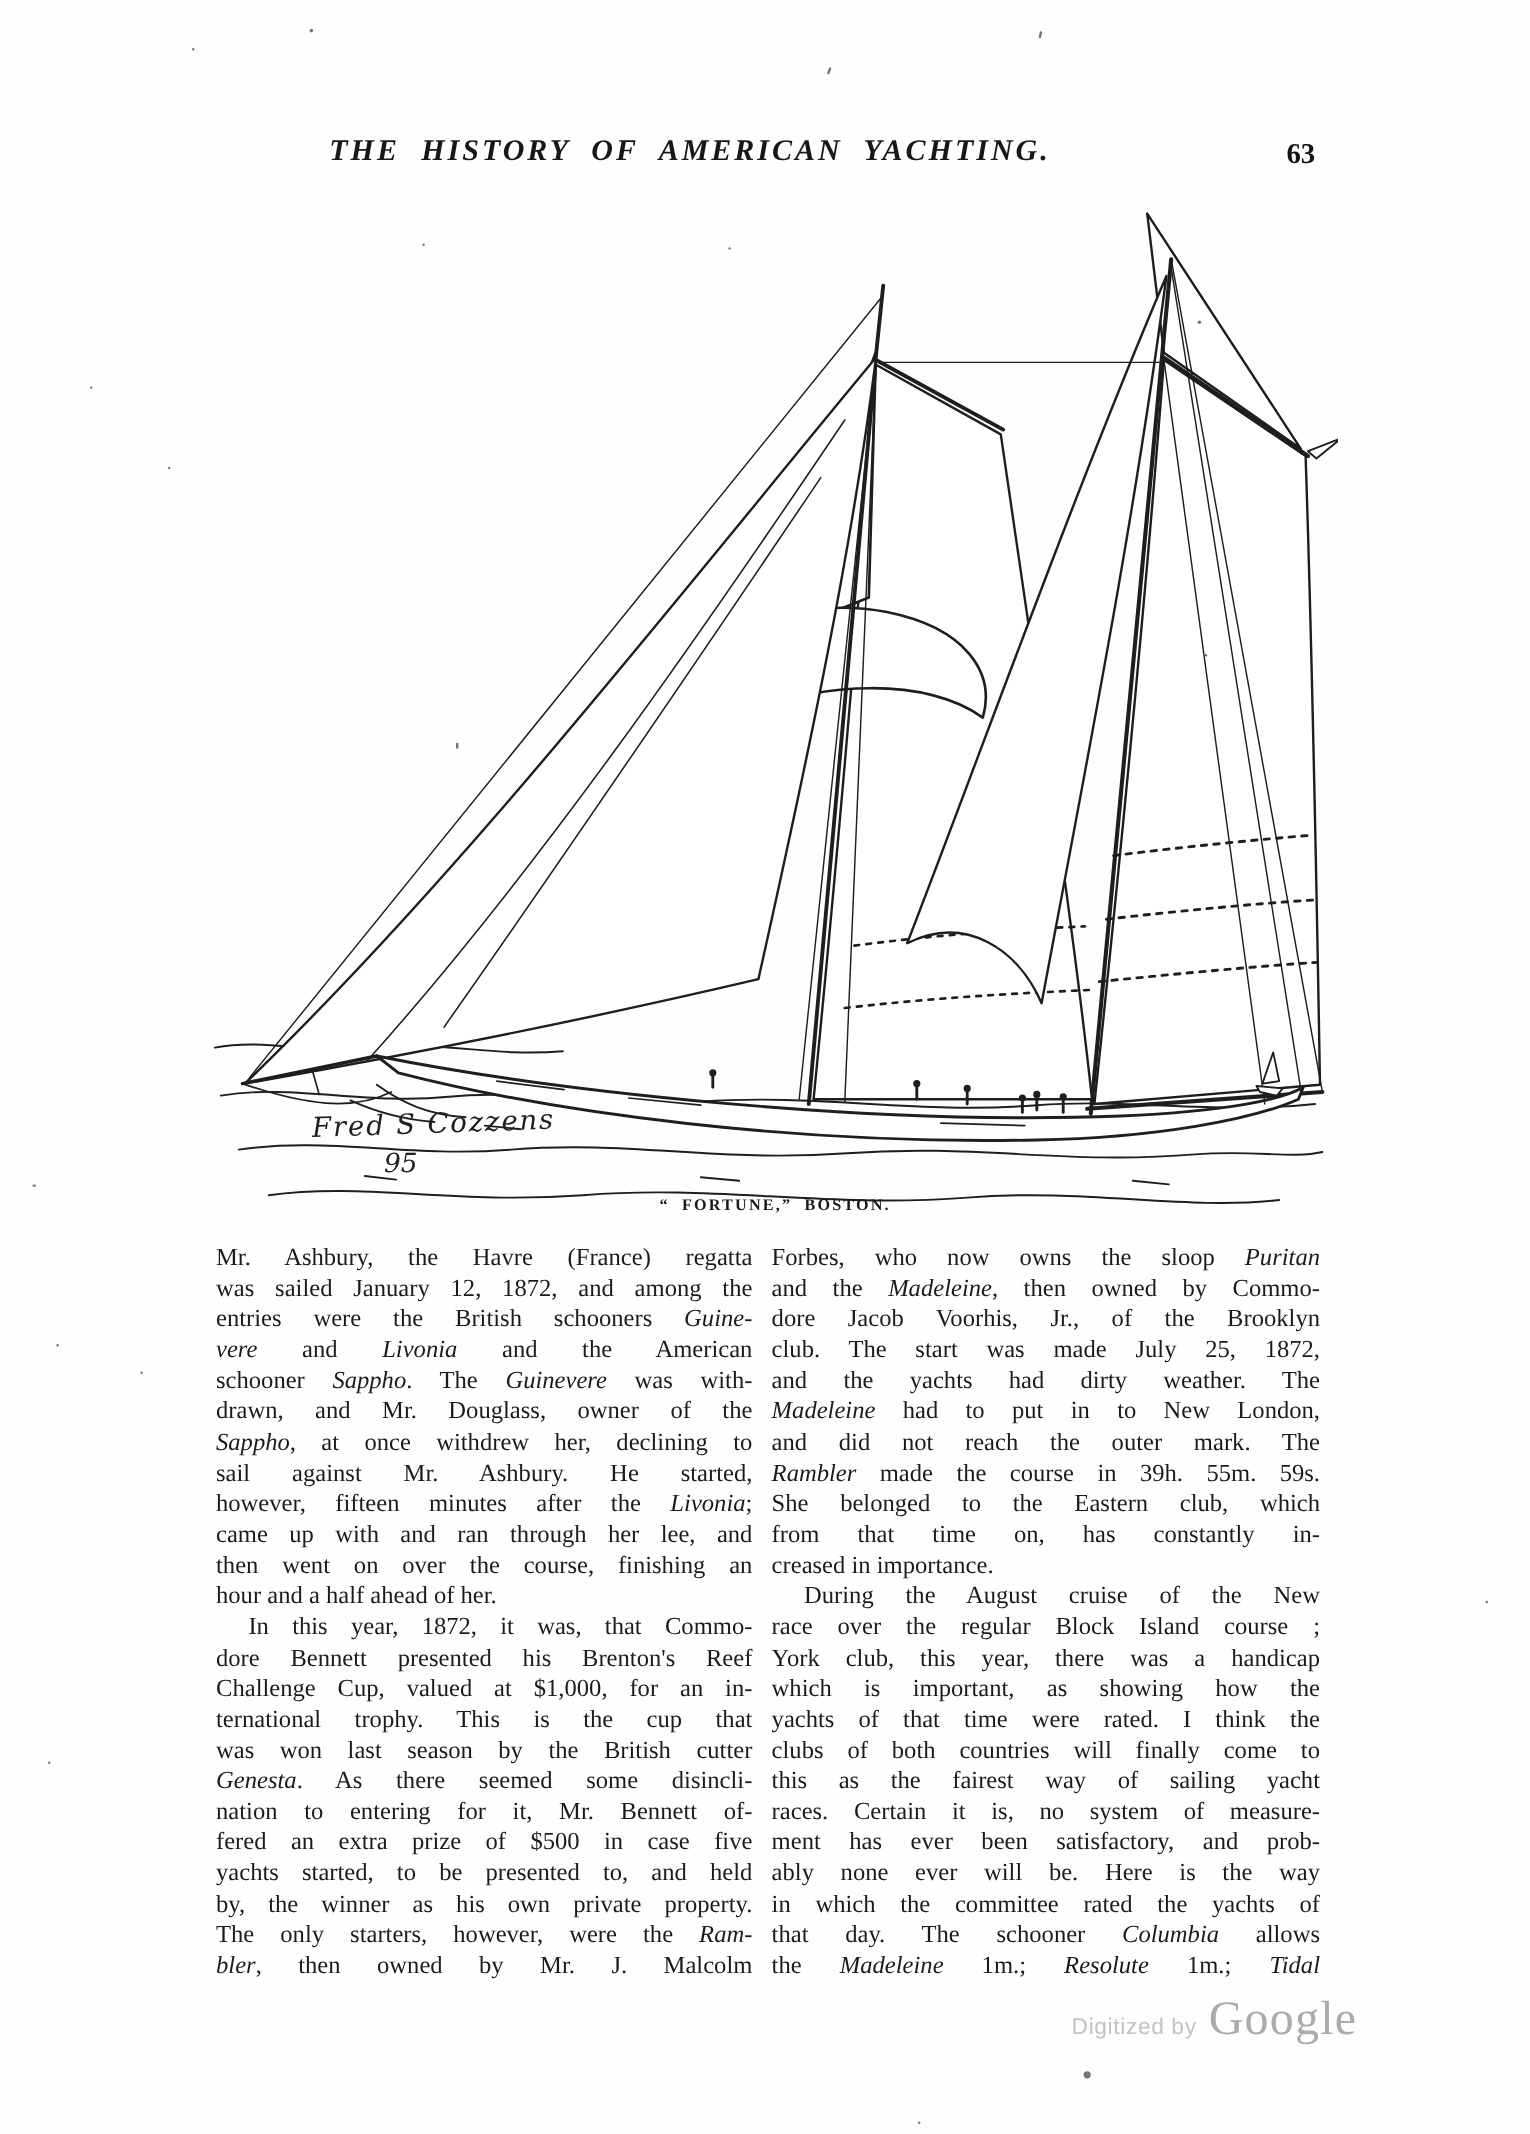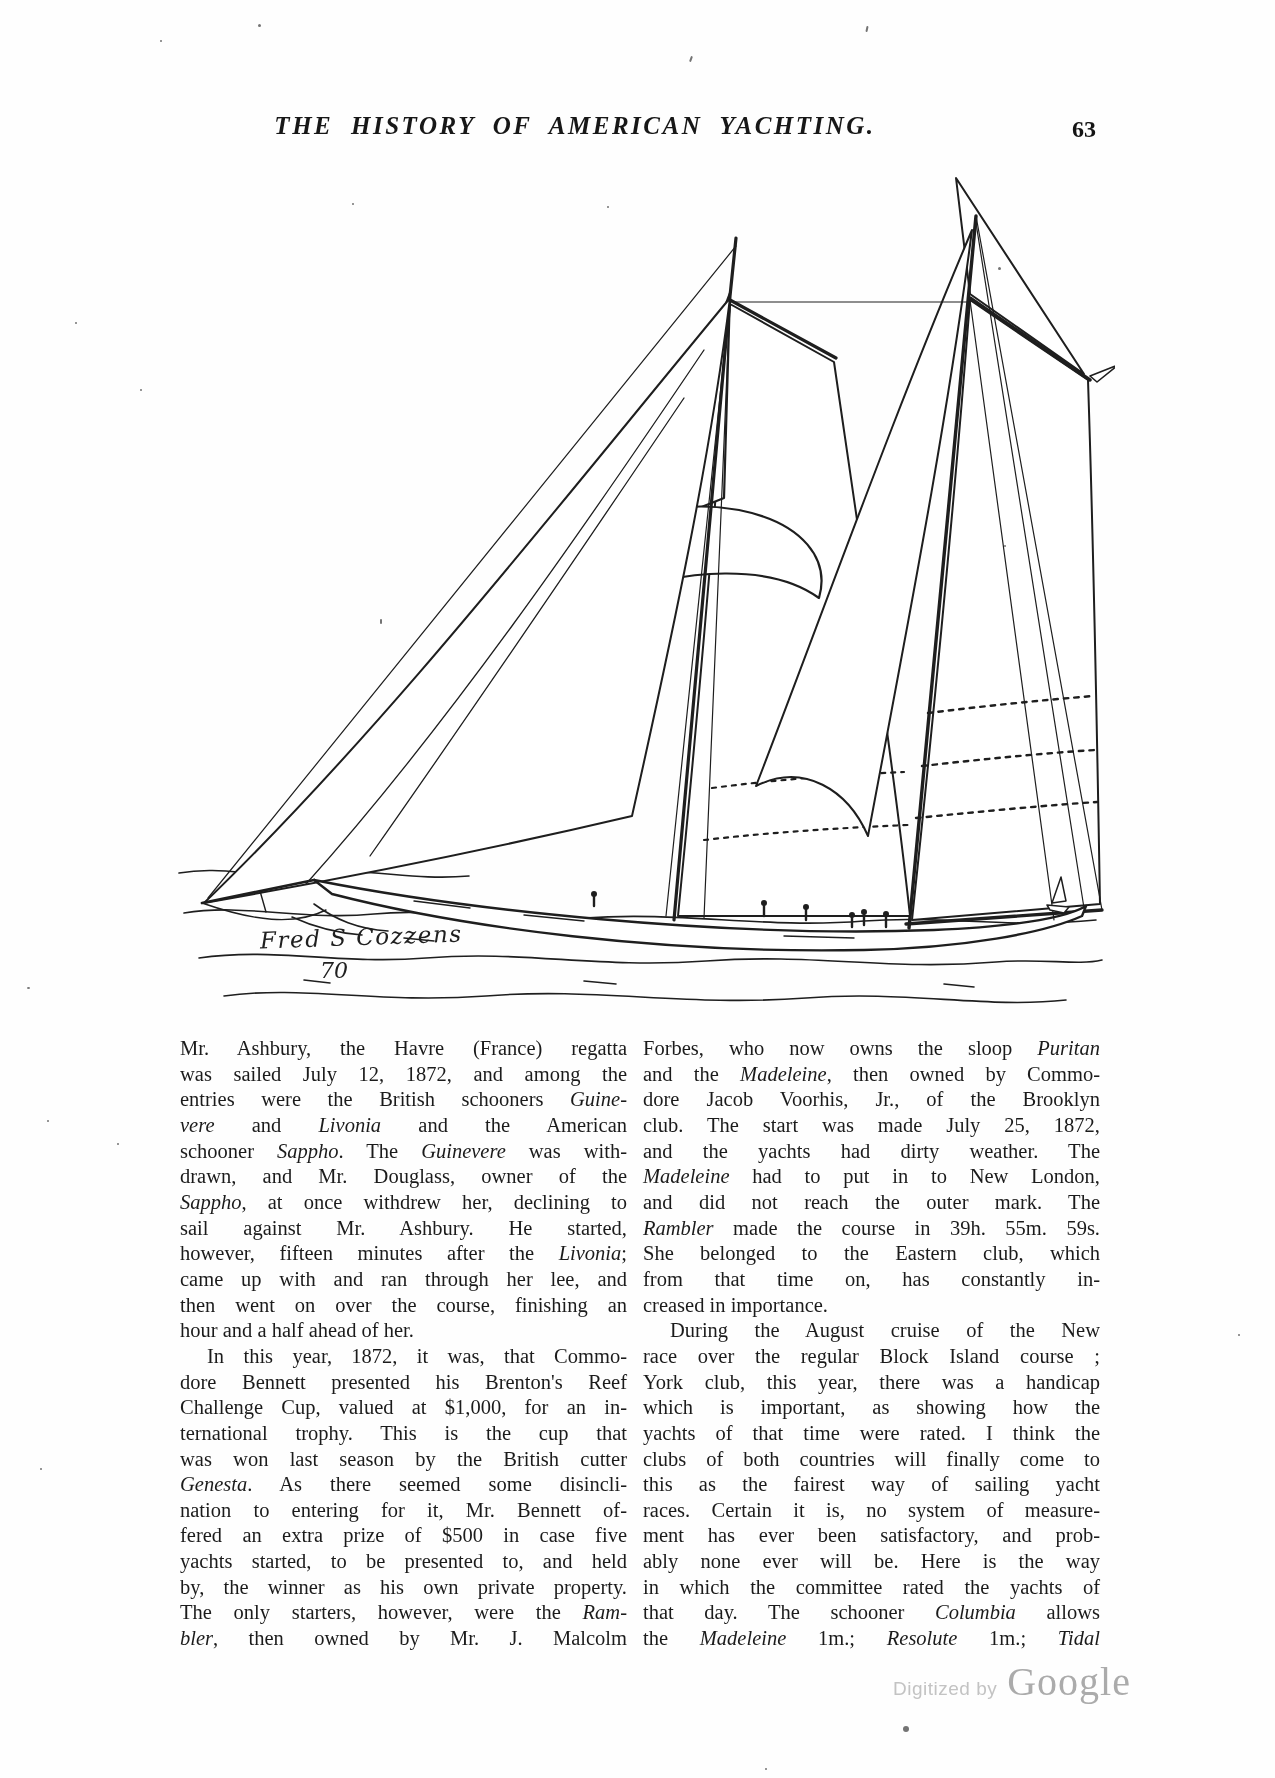--- a/index.html
+++ b/index.html
@@ -177,27 +177,28 @@
       </g>
 
       <g stroke-width="1.5" fill="#ffffff">
         <path d="M888,735 l9,-26 l5,24 Z"></path>
         <path d="M883,737 l22,2 l-5,6 l-14,-3 Z"></path>
       </g>
     </svg>
   </div>
 
   <div class="signature">Fred S Cozzens</div>
-  <div class="signature-year">70</div>
-
+  <div class="signature-year">95</div>
+
+  <div class="plate-caption">“ FORTUNE,” BOSTON.</div>
 
   <div class="text-block">
     <div class="col col-left">
         <div class="line">Mr. Ashbury, the Havre (France) regatta</div>
-        <div class="line">was sailed July 12, 1872, and among the</div>
+        <div class="line">was sailed January 12, 1872, and among the</div>
         <div class="line">entries were the British schooners <i>Guine-</i></div>
         <div class="line"><i>vere</i> and <i>Livonia</i> and the American</div>
         <div class="line">schooner <i>Sappho</i>. The <i>Guinevere</i> was with-</div>
         <div class="line">drawn, and Mr. Douglass, owner of the</div>
         <div class="line"><i>Sappho</i>, at once withdrew her, declining to</div>
         <div class="line">sail against Mr. Ashbury. He started,</div>
         <div class="line">however, fifteen minutes after the <i>Livonia</i>;</div>
         <div class="line">came up with and ran through her lee, and</div>
         <div class="line">then went on over the course, finishing an</div>
         <div class="line last">hour and a half ahead of her.</div>

